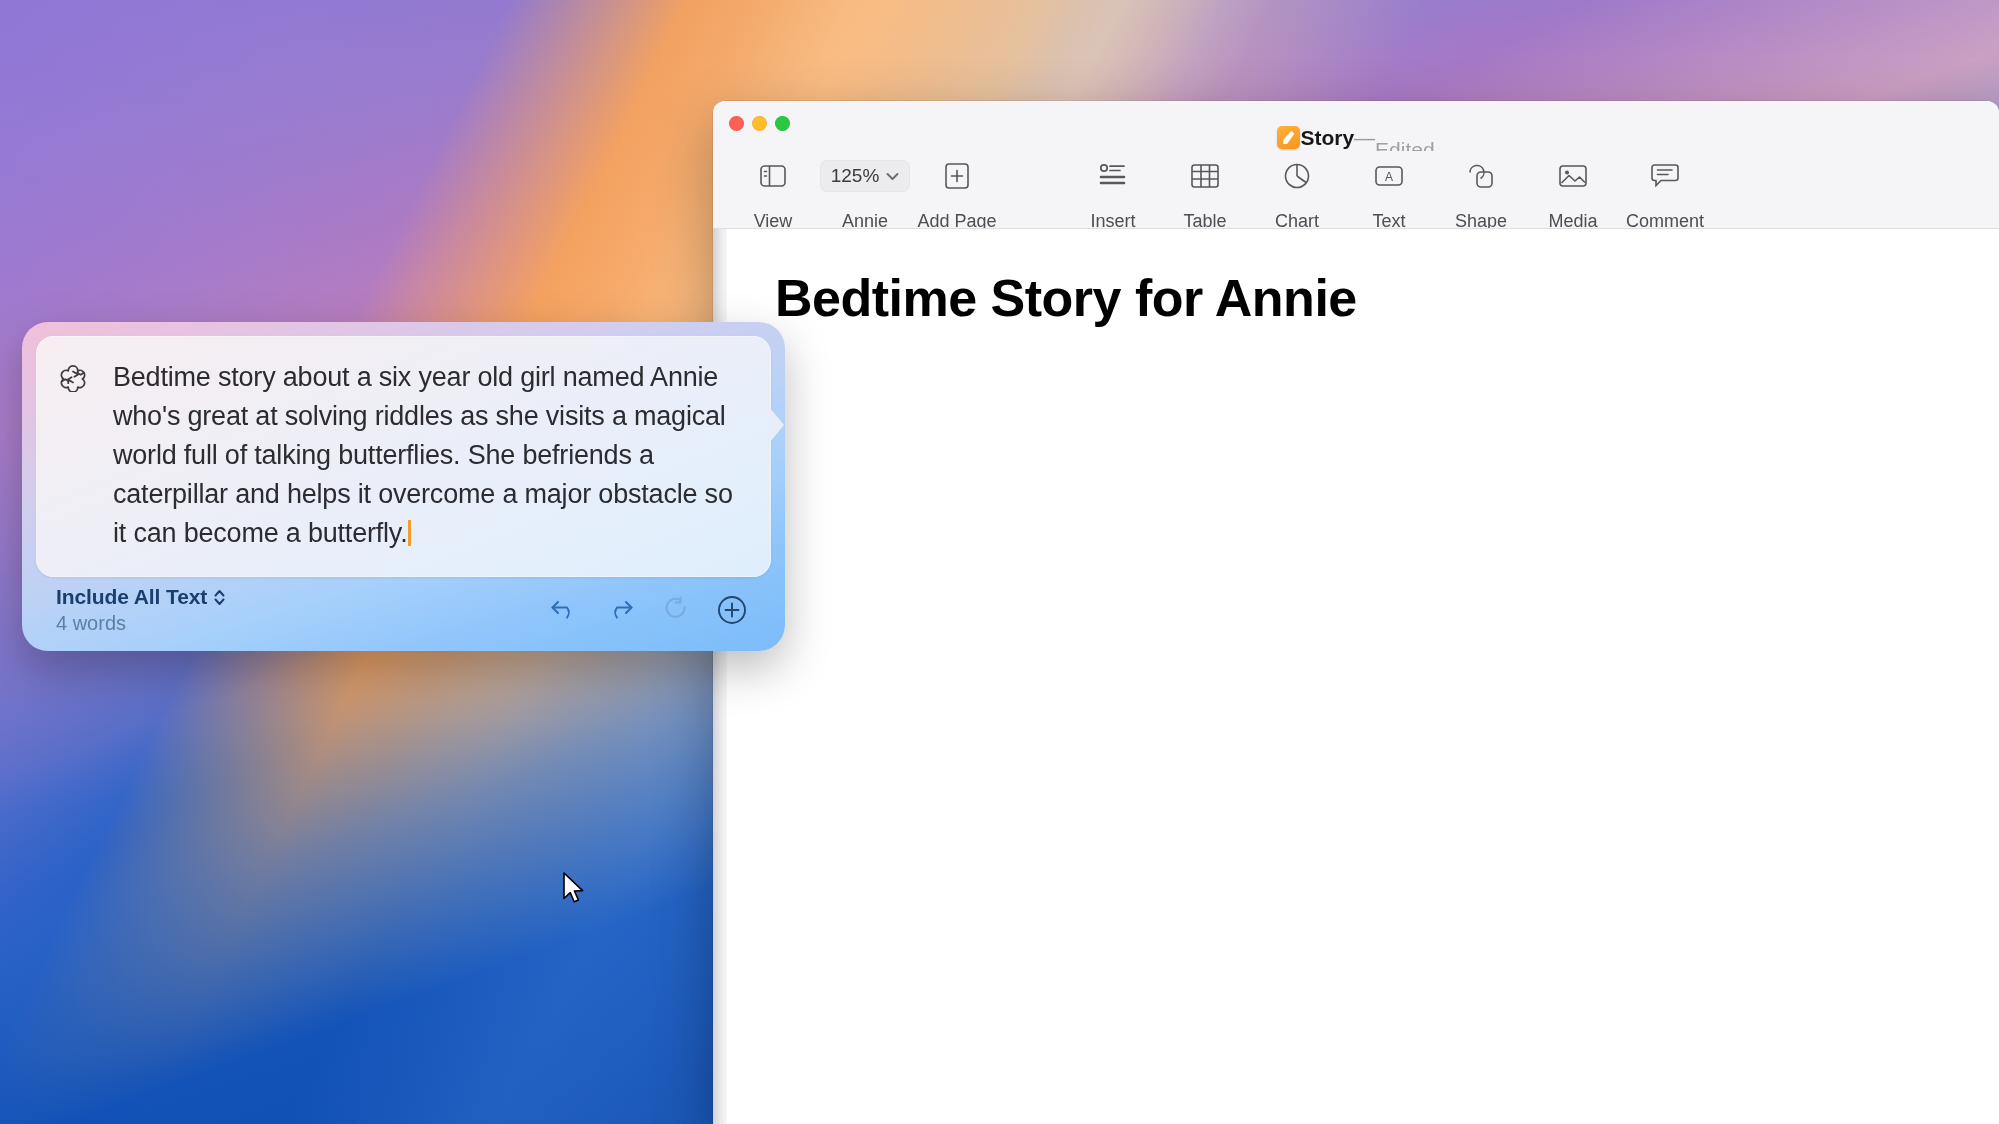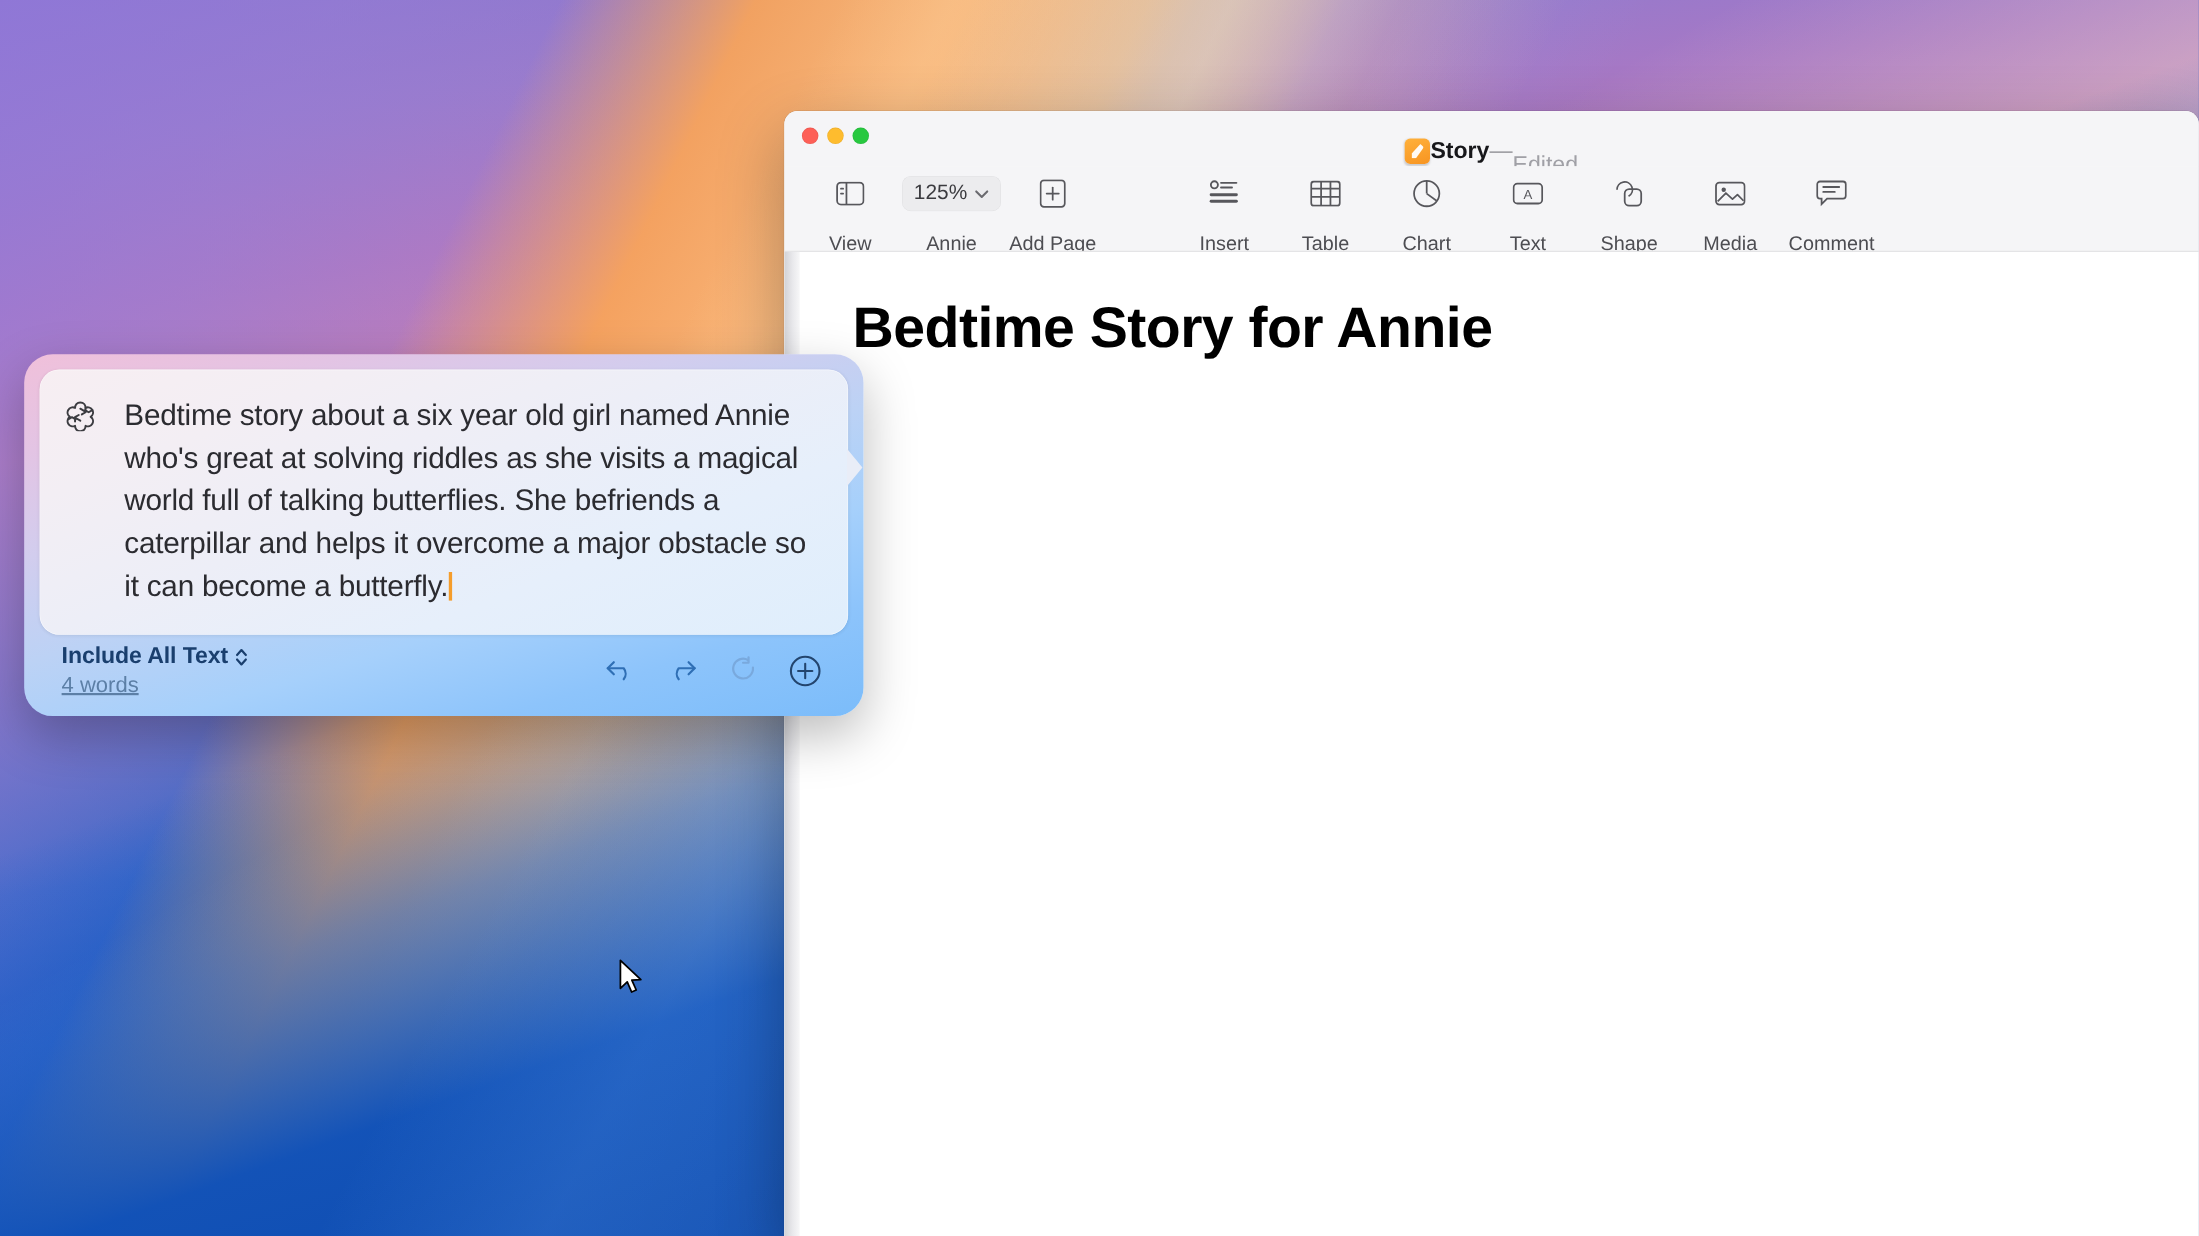--- a/index.html
+++ b/index.html
@@ -292,21 +292,21 @@
   .gpt-footer-left { display: flex; flex-direction: column; gap: 3px; }
   .include-row {
     display: flex;
     align-items: center;
     gap: 6px;
     font-size: 21px;
     font-weight: bold;
     color: #1a3f6e;
     letter-spacing: -0.1px;
   }
-  .word-count { font-size: 20px; color: #5c7fa6; text-decoration: underline; }
+  .word-count { font-size: 20px; color: #5c7fa6; }
   .gpt-actions { display: flex; align-items: center; gap: 22px; padding-right: 6px; }
   .act { width: 34px; height: 34px; display: flex; align-items: center; justify-content: center; color: #2f6fb5; }
   .act.dim { color: #79a9dd; }
 
   
   #mouse-cursor { position: absolute; left: 562px; top: 872px; }
 </style>
 </head>
 <body>
 

